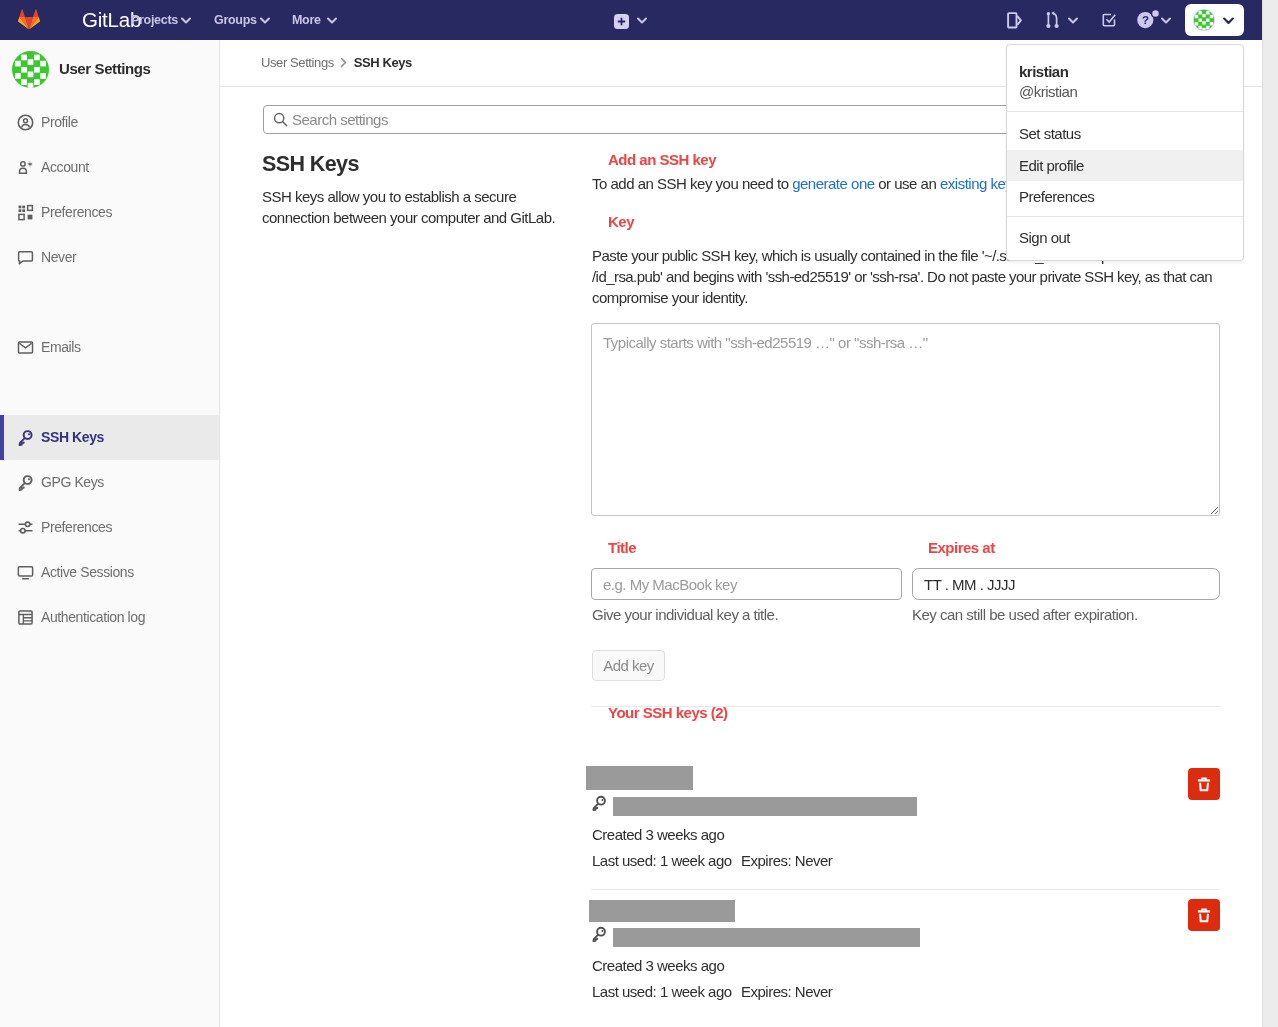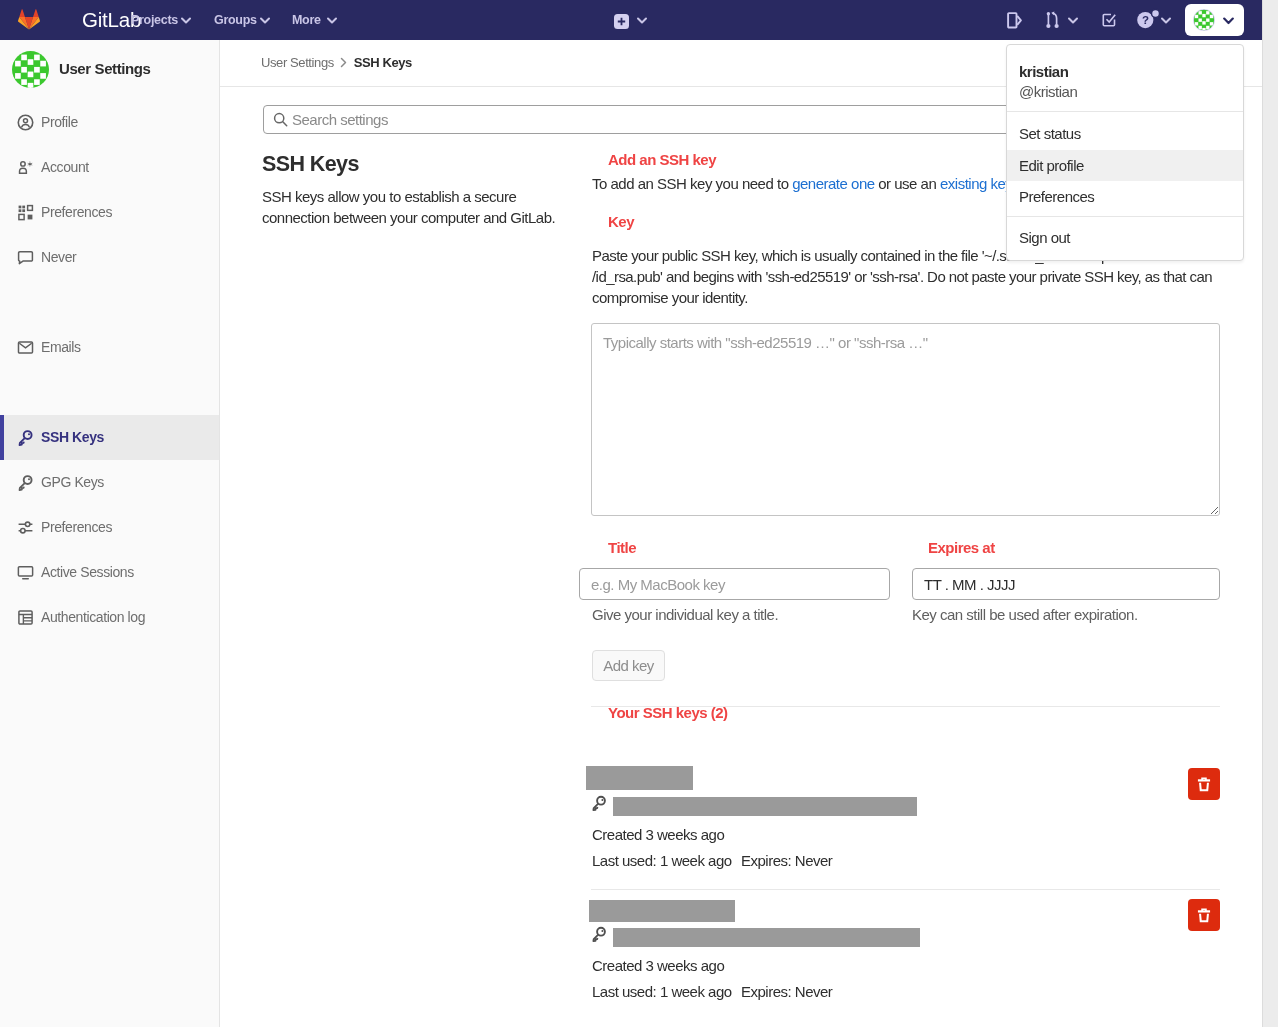--- a/index.html
+++ b/index.html
@@ -287,23 +287,23 @@
   <h1>SSH Keys</h1>
   <div id="desc">SSH keys allow you to establish a secure<br>connection between your computer and GitLab.</div>
 
   <div class="b15 rcol" style="top:64px">Add an SSH key</div>
   <div class="t15 rcol" style="top:86px">To add an SSH key you need to <a class="lnk">generate one</a> or use an <a class="lnk">existing key</a>.</div>
   <div class="b15 rcol" style="top:126px">Key</div>
   <div class="t15 rcol" style="top:158px;letter-spacing:-0.56px">Paste your public SSH key, which is usually contained in the file '~/.ssh/id_ed25519.pub' or '~/.ssh<br>/id_rsa.pub' and begins with 'ssh-ed25519' or 'ssh-rsa'. Do not paste your private SSH key, as that can<br>compromise your identity.</div>
   <textarea id="sshta" placeholder="Typically starts with &quot;ssh-ed25519 …&quot; or &quot;ssh-rsa …&quot;" style=""></textarea>
 
   <div class="b15 rcol" style="top:452px">Title</div>
-  <input class="inp" style="left: 359px; top: 481px; width: 311px;" placeholder="e.g. My MacBook key">
+  <input class="inp" style="left: 371px; top: 481px; width: 311px;" placeholder="e.g. My MacBook key">
   <div class="b15" style="left:692px;top:452px">Expires at</div>
-  <input class="inp" style="left: 692px; top: 481px; width: 308px;" value="TT . MM . JJJJ">
+  <input class="inp" style="left: 692px; top: 481px; width: 308px; border-radius: 7px;" value="TT . MM . JJJJ">
   <div class="helper" style="left:372px;top:519px">Give your individual key a title.</div>
   <div class="helper" style="left:692px;top:519px">Key can still be used after expiration.</div>
   <div id="addkey">Add key</div>
 
   <div class="hr" style="left:371px;top:619px;width:629px"></div>
   <div class="b15 rcol" style="top:617px">Your SSH keys (2)</div>
 
   <div class="gbar" style="left:366px;top:679px;width:107px;height:24px"></div>
   <svg class="abs" style="left:371px;top:708px" width="16" height="16" viewBox="0 0 16 16">
       <circle cx="10" cy="5.7" r="3.9" fill="none" stroke="#4f4f4f" stroke-width="1.9"></circle>

